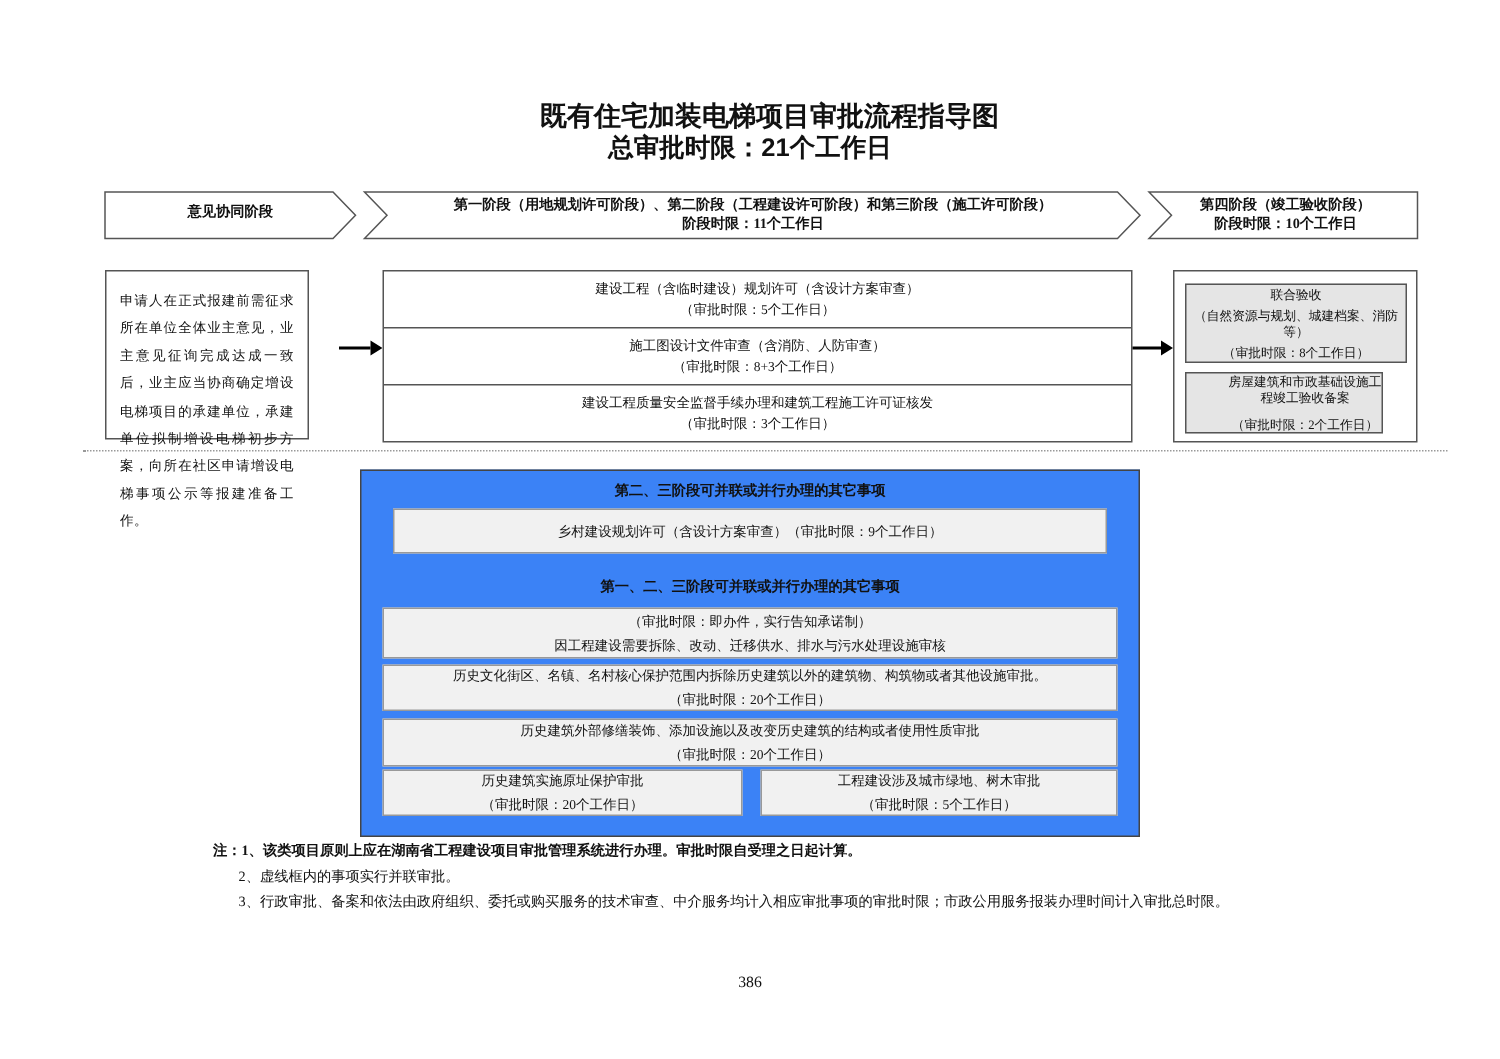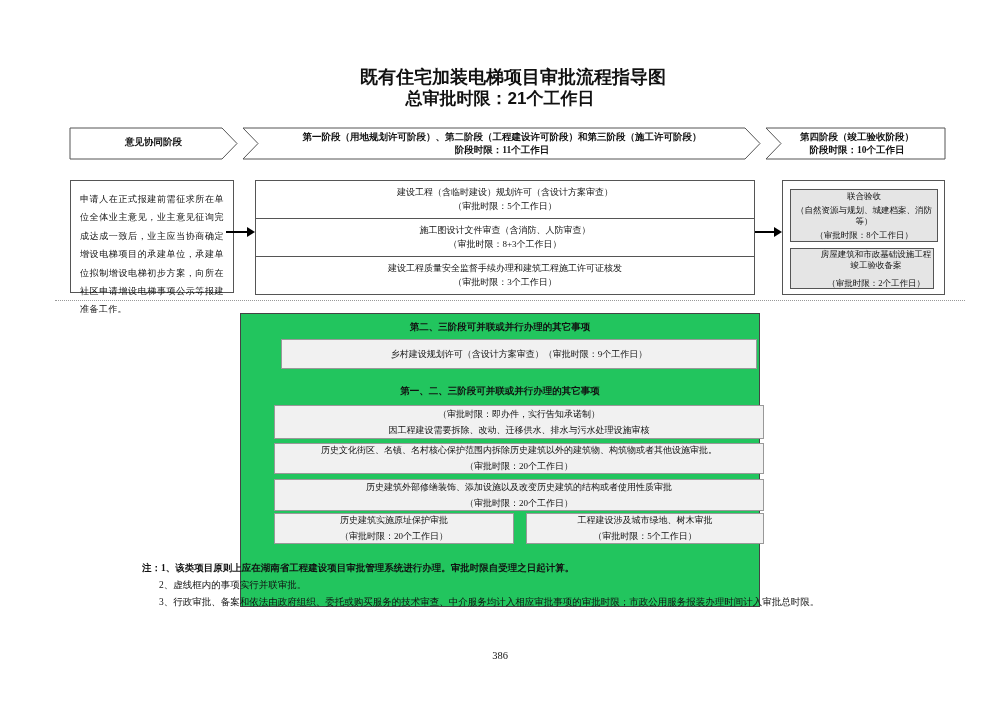--- a/index.html
+++ b/index.html
@@ -14,52 +14,52 @@
 
   
   .bands-svg{position:absolute;left:0;top:127px;}
   .band-label{position:absolute;text-align:center;font-weight:bold;font-size:9.5px;line-height:13px;}
   .band-label.one{left:70px;top:136px;width:167px;}
   .band-label.two{left:252px;top:131px;width:500px;}
   .band-label.three{left:772px;top:131px;width:170px;}
 
   
   .box{position:absolute;border:1px solid #555;background:#fff;box-sizing:border-box;}
-  .left-box{left:70px;top:180px;width:164px;height:113px;padding:10px 9px;
-            font-size:9px;line-height:18.4px;text-align:justify;letter-spacing:.4px;font-family:Liberation Mono, monospace;}
+  .left-box{left:70px;top:180px;width:136px;height:113px;padding:10px 9px;
+            font-size:9px;line-height:18.4px;text-align:justify;letter-spacing:.4px;}
   .mid-box{left:255px;top:180px;width:500px;height:115px;display:flex;flex-direction:column;}
   .mid-sec{flex:1;display:flex;flex-direction:column;justify-content:center;gap:3px;
            text-align:center;font-size:9px;line-height:11px;}
   .mid-sec + .mid-sec{border-top:1px solid #555;}
   .right-box{left:782px;top:180px;width:163px;height:115px;}
   .acc-box{position:absolute;border:1px solid #555;background:#e5e5e5;box-sizing:border-box;
            text-align:center;font-size:8.5px;line-height:11px;
            display:flex;flex-direction:column;justify-content:center;gap:3px;}
   .acc1{left:7px;top:8px;width:148px;height:53px;}
-  .acc2{left:7px;top:67px;width:144px;height:41px;gap:7px;padding-left:28px;}
+  .acc2{left:7px;top:67px;width:132px;height:41px;gap:7px;padding-left:28px;}
 
   
   .flow-arrow{position:absolute;top:231px;height:2px;background:#000;}
   .flow-arrow::after{content:'';position:absolute;right:-8px;top:-4px;width:0;height:0;
      border-left:8px solid #000;border-top:5px solid transparent;border-bottom:5px solid transparent;}
   .arrow1{left:226px;width:21px;}
   .arrow2{left:755px;width:19px;}
 
   
   .dotted-sep{position:absolute;left:55px;top:300px;width:910px;height:0;border-top:1px dotted #999;}
 
   
-  .lower-box{position:absolute;left:240px;top:313px;width:520px;height:294px;
-             border:1px solid #444;background:#22c55e;box-sizing:border-box;}
+  .lower-box{position:absolute;left:240px;top:313px;width:520px;height:245px;
+             border:1px solid #444;background:#3b82f6;box-sizing:border-box;}
   .sec-header{position:absolute;left:0;width:100%;text-align:center;font-weight:bold;font-size:9.5px;}
   .hdr1{top:7px;}
   .hdr2{top:71px;}
   .gray{position:absolute;background:#f1f1f1;border:1px solid #999;box-sizing:border-box;
         text-align:center;font-size:9px;line-height:11px;
-        display:flex;flex-direction:column;justify-content:center;gap:5px;margin-left:19px;}
+        display:flex;flex-direction:column;justify-content:center;gap:5px;}
   .g1{left:21px;top:25px;width:476px;height:30px;}
   .g2{left:14px;top:91px;width:490px;height:34px;}
   .g3{left:14px;top:129px;width:490px;height:31px;}
   .g4{left:14px;top:165px;width:490px;height:32px;}
   .g5{left:14px;top:199px;width:240px;height:31px;}
   .g6{left:266px;top:199px;width:238px;height:31px;}
 
   
   .note-line{position:absolute;font-size:9.5px;line-height:13px;white-space:nowrap;}
   .n1{left:142px;top:562px;font-weight:bold;}

